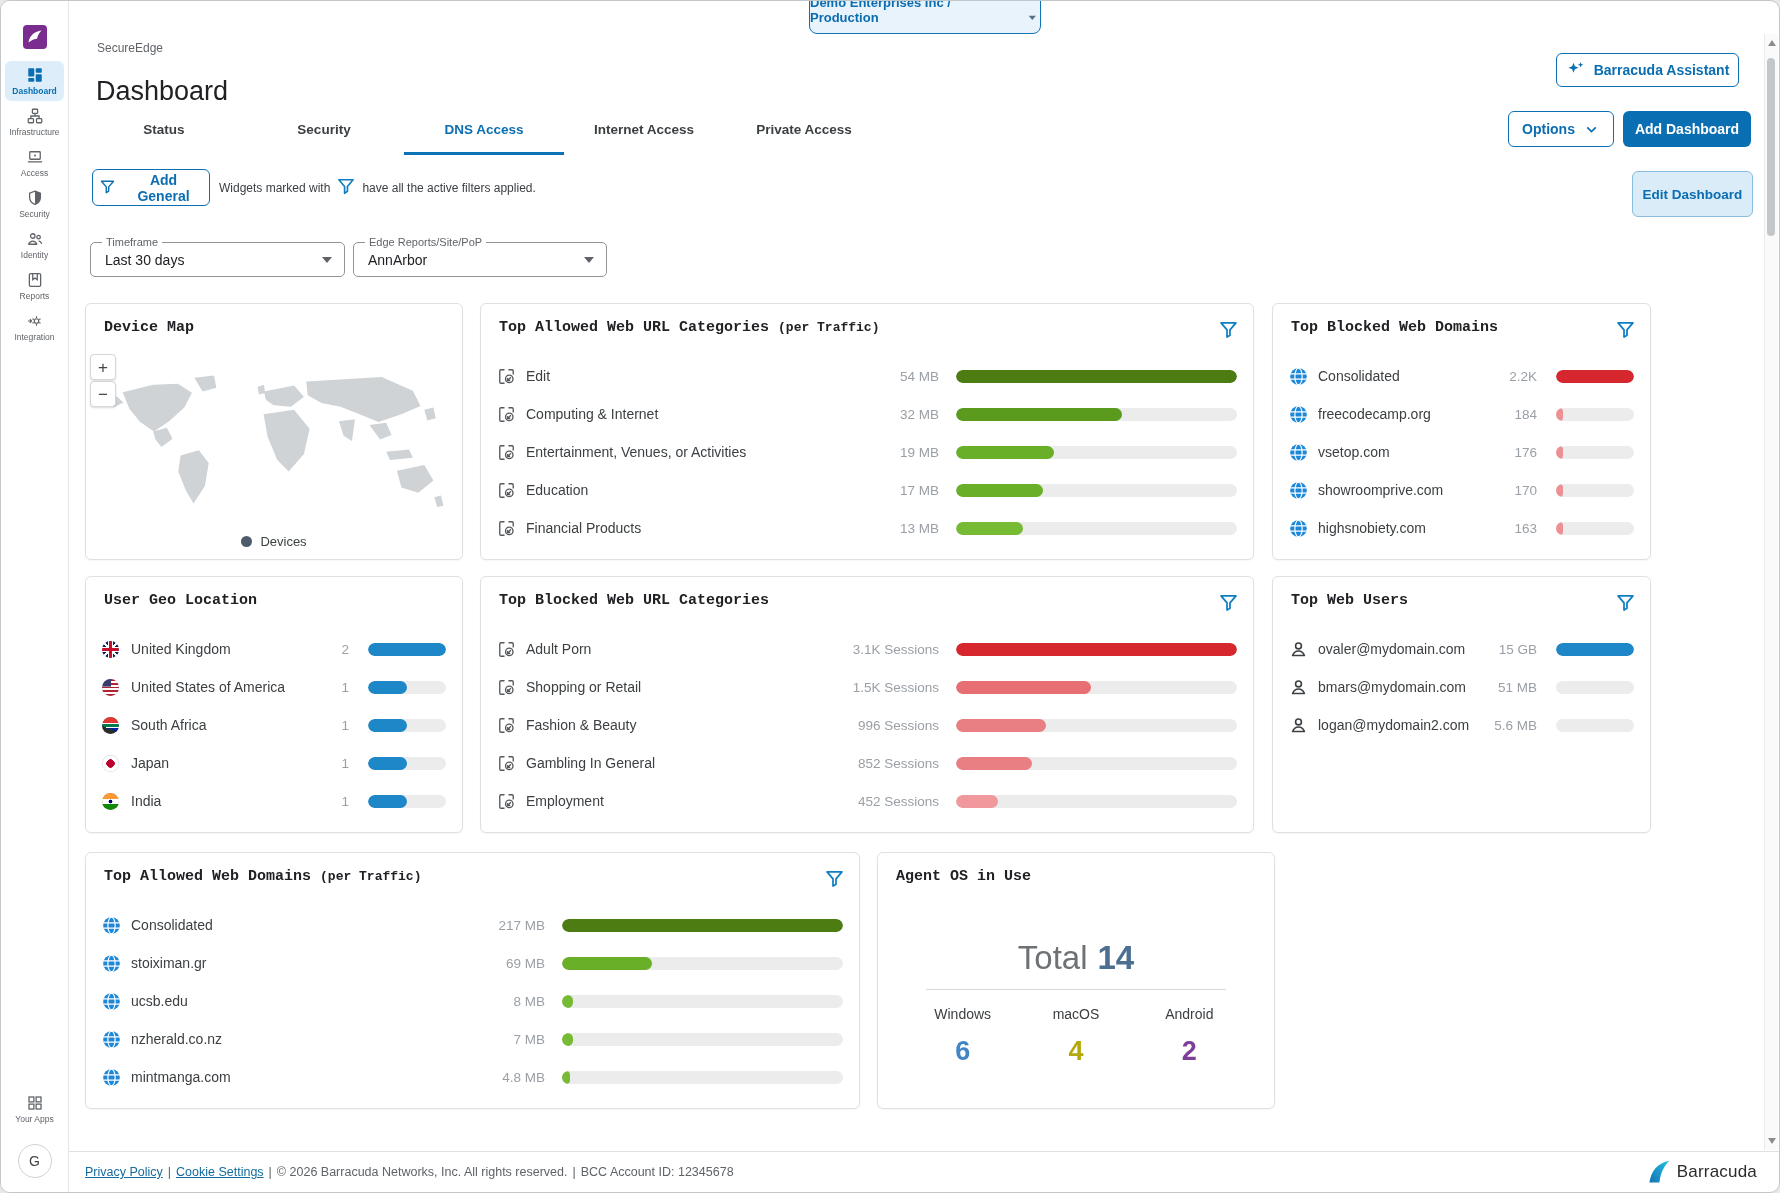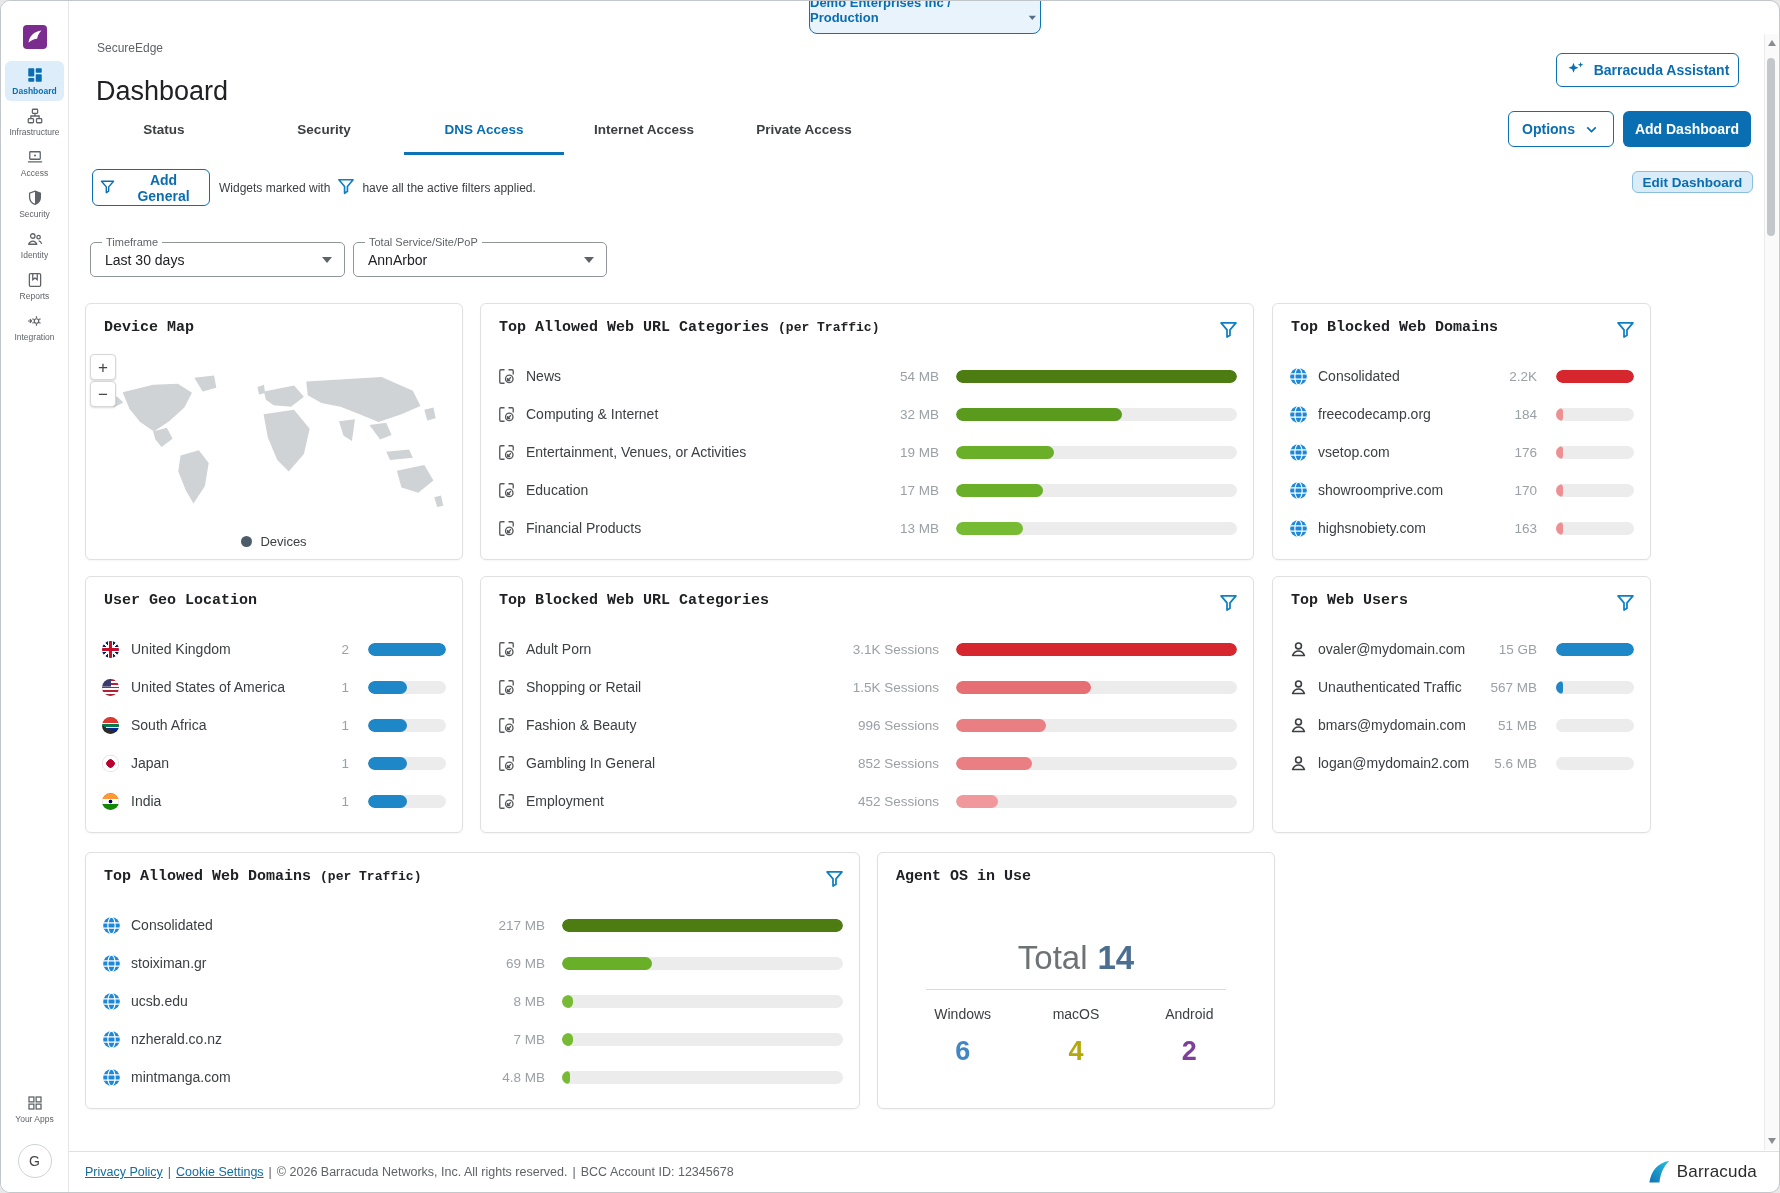--- a/index.html
+++ b/index.html
@@ -17,21 +17,21 @@
   .avatar{width:32px;height:32px;border-radius:50%;border:1px solid #cfd2d5;display:flex;align-items:center;justify-content:center;font-size:14px;color:#444;margin-top:14px;cursor:pointer;background:#fff;}
   
   .tenant-pill{position:absolute;left:808px;top:-8px;width:232px;height:41px;background:#e9f3fb;border:1.5px solid #0d74b5;border-radius:8px;display:flex;align-items:flex-end;justify-content:center;padding-bottom:8px;box-sizing:border-box;cursor:pointer;z-index:6;}
   .tenant-pill .t-label{font-size:13px;font-weight:700;color:#0a6db1;margin-right:8px;}
   .app-name{position:absolute;left:96px;top:40px;font-size:12px;color:#5f6368;}
   .page-title{position:absolute;left:95px;top:57px;font-size:27px;font-weight:400;color:#202124;}
   .btn{display:flex;align-items:center;justify-content:center;gap:8px;border-radius:6px;font-weight:700;cursor:pointer;box-sizing:border-box;background:#fff;}
   .btn-assistant{position:absolute;left:1555px;top:52px;width:183px;height:34px;border:1.5px solid #0c70b2;color:#0a6db1;font-size:14px;}
   .btn-options{position:absolute;left:1507px;top:110px;width:106px;height:36px;border:1.5px solid #0c70b2;color:#0a6db1;font-size:14px;}
   .btn-add-dash{position:absolute;left:1622px;top:110px;width:128px;height:36px;background:#0a6fb2;color:#fff;font-size:14px;border:none;}
-  .btn-edit-dash{position:absolute;left:1631px;top:170px;width:121px;height:22px;background:#d9ecf8;border:1px solid #88bede;color:#0a6db1;font-size:13.5px;}
+  .btn-edit-dash{position:absolute;left:1631px;top:170px;width:121px;height:46px;background:#d9ecf8;border:1px solid #88bede;color:#0a6db1;font-size:13.5px;}
   .btn-add-filter{position:absolute;left:91px;top:168px;width:118px;height:37px;border:1.5px solid #0a6fb2;color:#0a6db1;font-size:14px;}
   
   .tabs{position:absolute;left:83px;top:102px;height:52px;display:flex;}
   .tab{width:160px;display:flex;align-items:center;justify-content:center;font-size:13.5px;font-weight:700;color:#3c4043;cursor:pointer;position:relative;}
   .tab.active{color:#0a6fb2;}
   .tab.active::after{content:"";position:absolute;left:0;right:0;bottom:0;height:3px;background:#0c74b4;}
   
   .filter-note{position:absolute;left:218px;top:168px;height:37px;display:flex;align-items:center;gap:6px;font-size:12px;color:#3c4043;}
   .select{position:absolute;height:35px;border:1px solid #8f9499;border-radius:5px;display:flex;align-items:center;padding:0 12px 0 14px;box-sizing:border-box;cursor:pointer;background:#fff;}
   .select .sel-label{position:absolute;top:-7px;left:11px;background:#fff;padding:0 4px;font-size:11px;color:#5f6368;}
@@ -257,21 +257,21 @@
   <button class="btn btn-edit-dash">
     <span>Edit Dashboard</span>
   </button>
 
   <div class="select" id="select-timeframe">
     <span class="sel-label">Timeframe</span>
     <span class="sel-value">Last 30 days</span>
     <span class="sel-caret"></span>
   </div>
   <div class="select" id="select-edge">
-    <span class="sel-label">Total Service/Site/PoP</span>
+    <span class="sel-label">Edge Reports/Site/PoP</span>
     <span class="sel-value">AnnArbor</span>
     <span class="sel-caret"></span>
   </div>
 
   <div id="widgets-root">
       <section class="widget" style="left: 84px; top: 302px; width: 378px; height: 257px;">
         <div class="w-head">
           <h3 class="w-title">Device Map</h3>
         </div>
         <div class="map-zoom">
@@ -296,21 +296,21 @@
         <div class="rows">
           <div class="row">
             <span class="r-icon">
               <svg viewBox="0 0 24 24" width="19" height="19" fill="none" stroke="#55585c" stroke-width="1.7">
                 <path d="M9.5 3.5H5A1.5 1.5 0 0 0 3.5 5v14A1.5 1.5 0 0 0 5 20.5h4.5"></path>
                 <path d="M14.5 3.5H19A1.5 1.5 0 0 1 20.5 5v4.5"></path>
                 <circle cx="15.5" cy="15" r="4.7"></circle>
                 <path d="M17.6 12.9l-4 4M13.4 13.8v3.3h3.3"></path>
               </svg>
             </span>
-            <span class="r-label">News</span>
+            <span class="r-label">Edit</span>
             <span class="r-value">54 MB</span>
             <span class="r-bar">
               <span class="r-fill" style="width: max(100%, 7px); background: rgb(77, 124, 19);"></span>
             </span>
           </div>
           <div class="row">
             <span class="r-icon">
               <svg viewBox="0 0 24 24" width="19" height="19" fill="none" stroke="#55585c" stroke-width="1.7">
                 <path d="M9.5 3.5H5A1.5 1.5 0 0 0 3.5 5v14A1.5 1.5 0 0 0 5 20.5h4.5"></path>
                 <path d="M14.5 3.5H19A1.5 1.5 0 0 1 20.5 5v4.5"></path>
@@ -605,33 +605,20 @@
             <span class="r-icon">
               <svg viewBox="0 0 24 24" width="19" height="19" fill="none" stroke="#3c4043" stroke-width="2">
                 <circle cx="12" cy="7.5" r="3.7"></circle>
                 <path d="M4.5 19.5c1.6-3.9 4.3-5.6 7.5-5.6s5.9 1.7 7.5 5.6z" stroke-linejoin="round"></path>
               </svg>
             </span>
             <span class="r-label">ovaler@mydomain.com</span>
             <span class="r-value">15 GB</span>
             <span class="r-bar">
               <span class="r-fill" style="width: max(100%, 7px); background: rgb(29, 135, 200);"></span>
-            </span>
-          </div>
-          <div class="row">
-            <span class="r-icon">
-              <svg viewBox="0 0 24 24" width="19" height="19" fill="none" stroke="#3c4043" stroke-width="2">
-                <circle cx="12" cy="7.5" r="3.7"></circle>
-                <path d="M4.5 19.5c1.6-3.9 4.3-5.6 7.5-5.6s5.9 1.7 7.5 5.6z" stroke-linejoin="round"></path>
-              </svg>
-            </span>
-            <span class="r-label">Unauthenticated Traffic</span>
-            <span class="r-value">567 MB</span>
-            <span class="r-bar">
-              <span class="r-fill" style="width: max(5%, 7px); background: rgb(29, 135, 200);"></span>
             </span>
           </div>
           <div class="row">
             <span class="r-icon">
               <svg viewBox="0 0 24 24" width="19" height="19" fill="none" stroke="#3c4043" stroke-width="2">
                 <circle cx="12" cy="7.5" r="3.7"></circle>
                 <path d="M4.5 19.5c1.6-3.9 4.3-5.6 7.5-5.6s5.9 1.7 7.5 5.6z" stroke-linejoin="round"></path>
               </svg>
             </span>
             <span class="r-label">bmars@mydomain.com</span>

